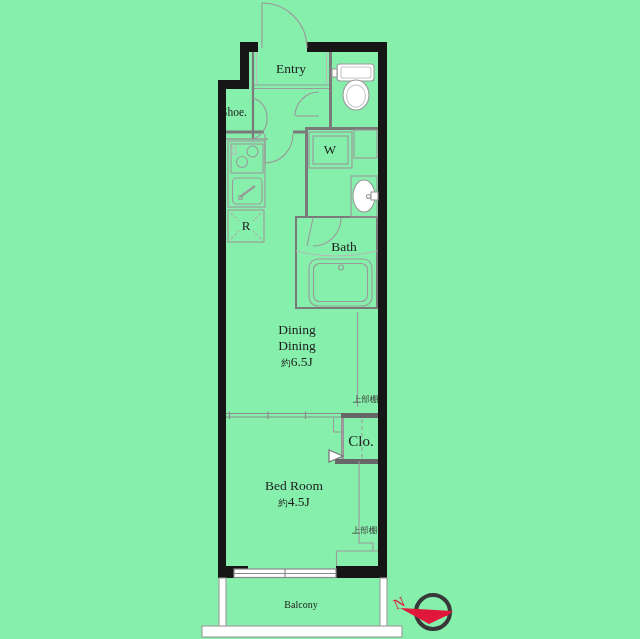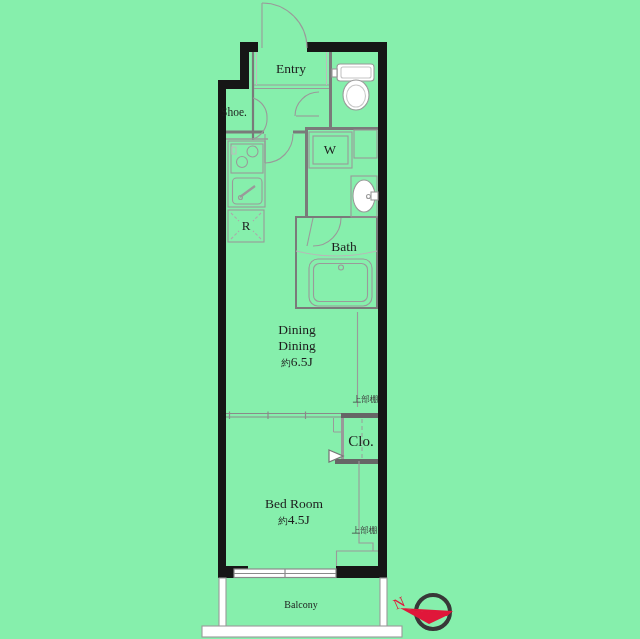--- a/index.html
+++ b/index.html
@@ -177,21 +177,21 @@
 <span class="lbl" style="left:255px;top:322px;width:84px;font-size:13.5px;text-align:center;">
   <span>Dining</span><br>
   <span>Dining</span><br>
   <span class="small">約</span><span>6.5J</span>
 </span>
 
 <span class="lbl shelf" style="left:352px;top:394px;width:27px;">上部棚</span>
 
 <span class="lbl" style="left:343px;top:433px;width:36px;font-size:15px;">Clo.</span>
 
-<span class="lbl" style="left:252px;top:496px;width:84px;font-size:13.5px;">
+<span class="lbl" style="left:252px;top:478px;width:84px;font-size:13.5px;">
   <span>Bed Room</span><br>
   <span class="small">約</span><span>4.5J</span>
 </span>
 
 <span class="lbl shelf" style="left:351px;top:525px;width:27px;">上部棚</span>
 
 <span class="lbl" style="left:259px;top:599px;width:84px;font-size:10px;">Balcony</span>
 
 <span class="lbl north" style="left:394px;top:595px;">N</span>
 

